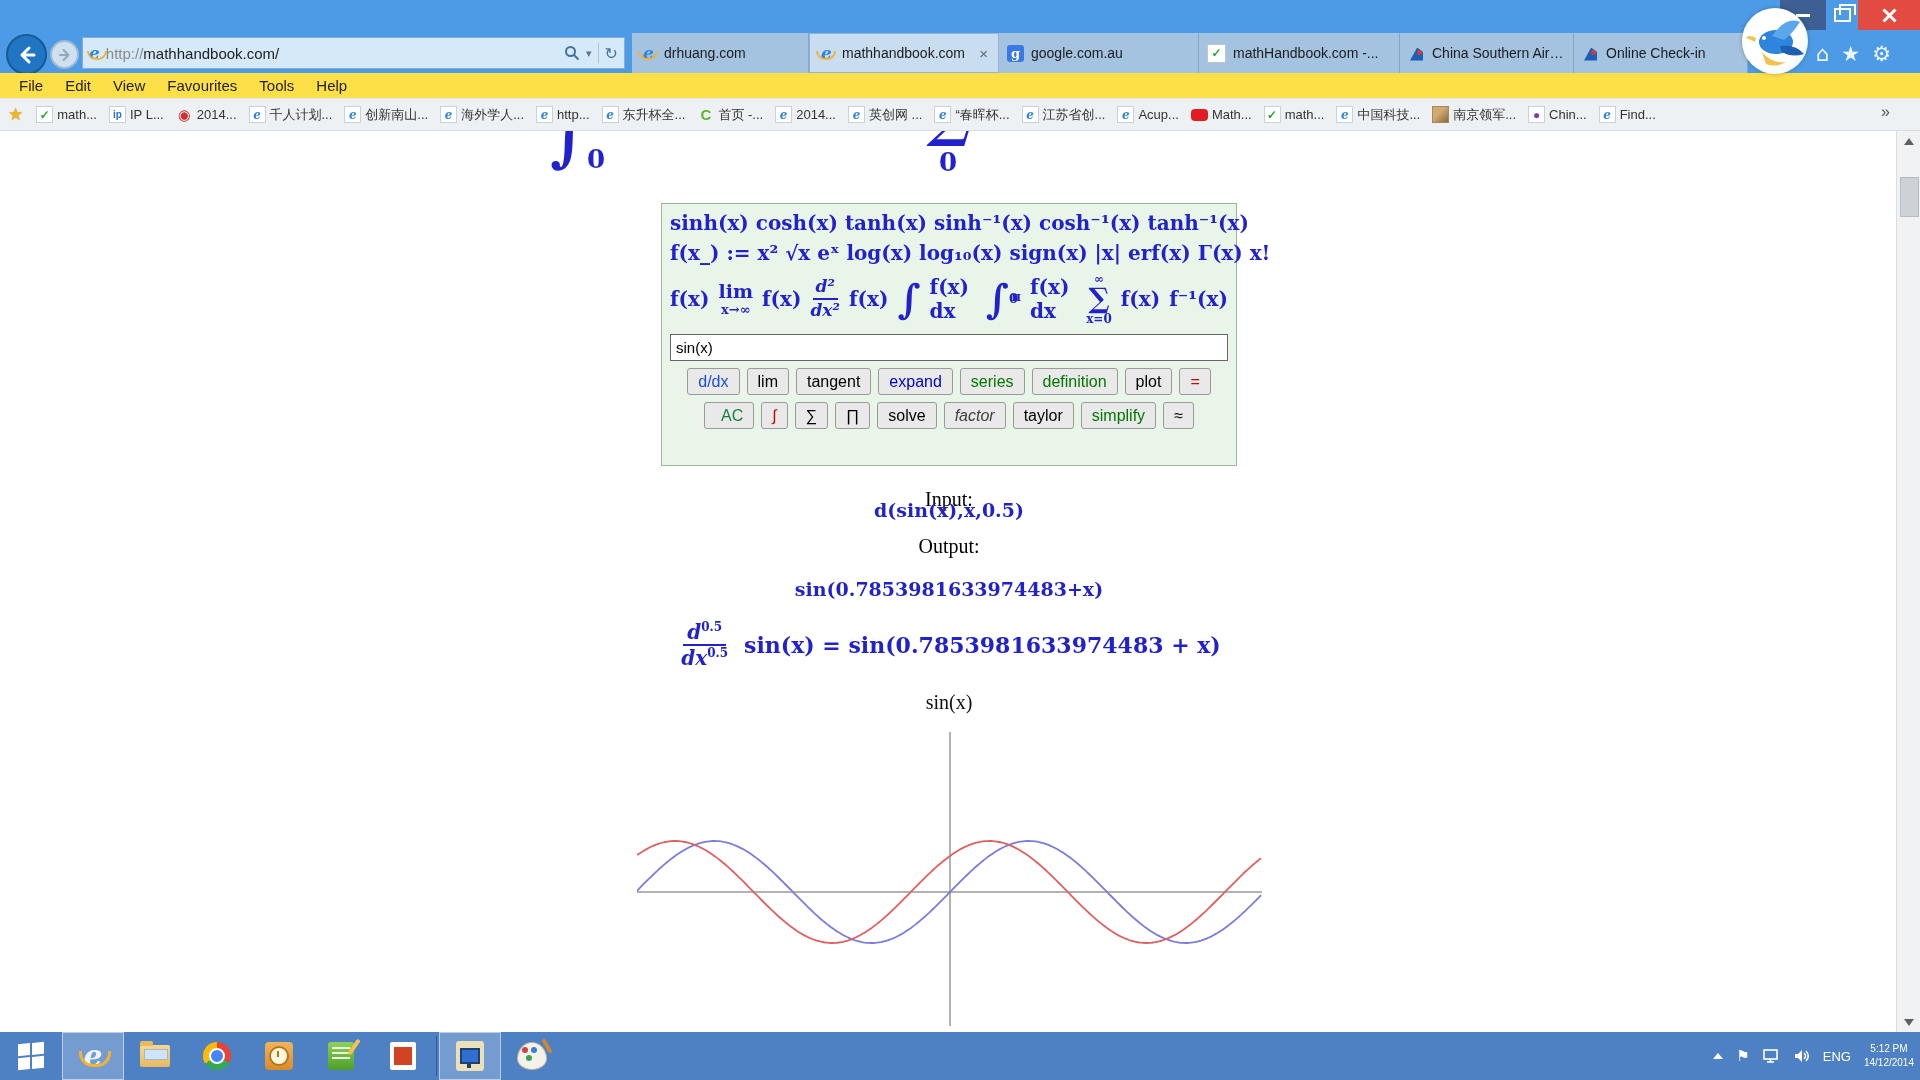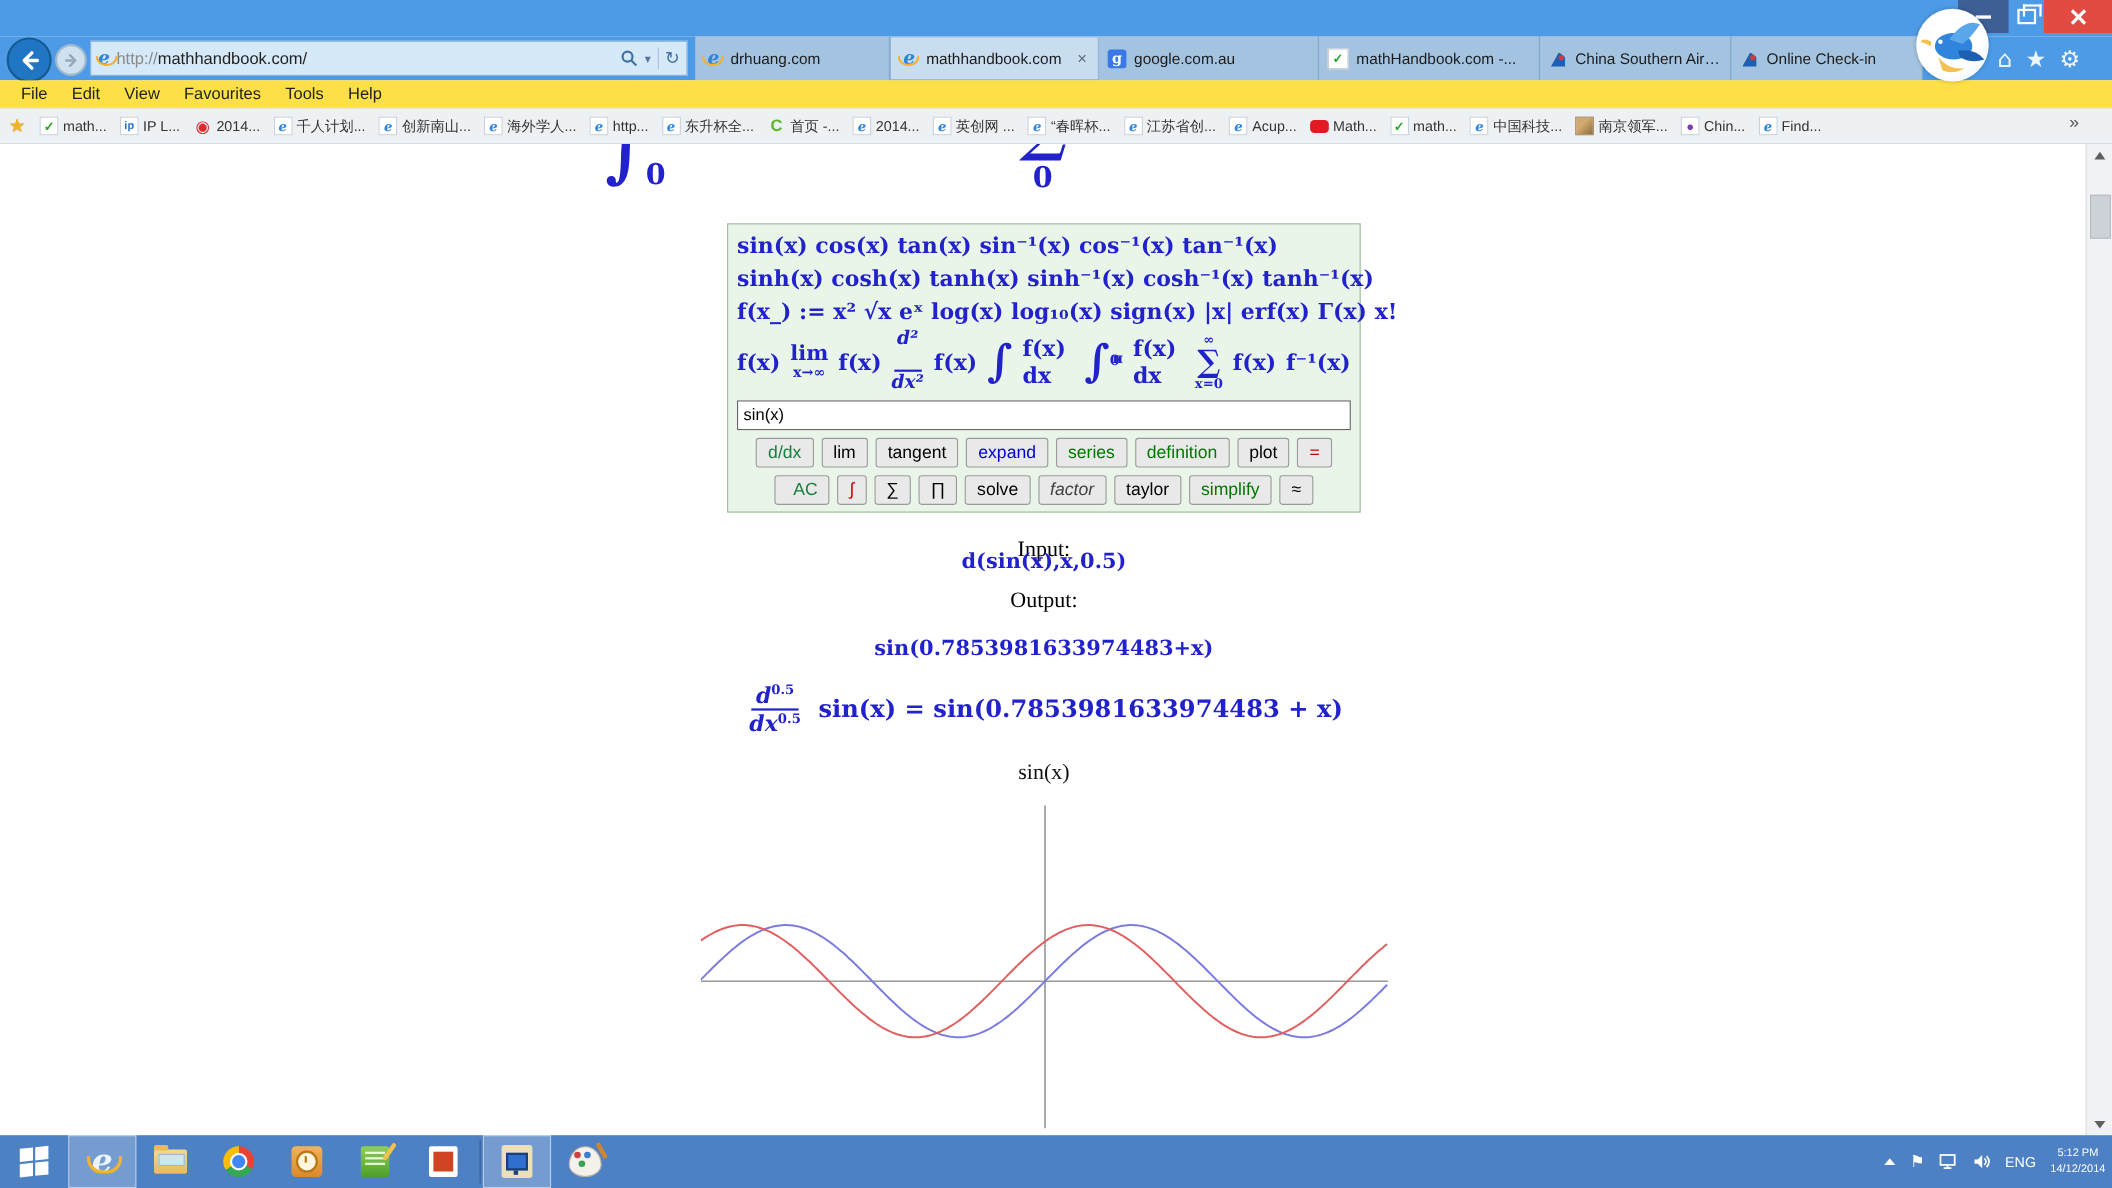--- a/index.html
+++ b/index.html
@@ -98,21 +98,21 @@
 
   .mathbox{position:absolute;left:661px;top:72px;width:576px;height:263px;background:#eaf5ea;
            border:1px solid #9cb89c;box-sizing:border-box;padding:4px 8px;}
   .mline{font-family:"DejaVu Serif",serif;font-weight:bold;color:#2222cc;font-size:20px;line-height:30px;white-space:nowrap;}
   .mline4{display:flex;align-items:center;gap:9px;height:62px;color:#2222cc;font-family:"DejaVu Serif",serif;font-weight:bold;}
   .m4t{font-size:20px;}
   .limstack{display:flex;flex-direction:column;align-items:center;line-height:1;}
   .limstack .top{font-size:19px;}
   .limstack .bot{font-size:13px;margin-top:2px;}
   .fracstack{display:flex;flex-direction:column;align-items:center;line-height:1.05;font-style:italic;}
-  .fracstack .num{font-size:17px;padding:0 3px 18px;border-bottom:2px solid #2222cc;}
+  .fracstack .num{font-size:17px;padding:0 3px 2px;border-bottom:2px solid #2222cc;}
   .fracstack .den{font-size:17px;padding-top:2px;}
   .bigint{position:relative;font-size:40px;line-height:44px;font-style:italic;}
   .bigint.limits{margin-right:12px;}
   .bigint .sup{position:absolute;top:-2px;right:-12px;font-size:13px;font-style:normal;}
   .bigint .sub{position:absolute;bottom:0;right:-9px;font-size:13px;font-style:normal;}
   .sumstack{display:flex;flex-direction:column;align-items:center;line-height:1;}
   .sumstack .lim{font-size:12px;}
   .sumstack .sig{font-size:28px;line-height:28px;}
   input.expr{width:100%;height:27px;font:15px "Liberation Sans",sans-serif;border:1px solid #666;
              padding:2px 5px;box-sizing:border-box;margin-top:4px;background:#fff;}
@@ -393,21 +393,20 @@
       <span class="zero">0</span>
     </div>
     <div class="partial-sum mathblue">
       <div class="sum-clip">
           <span>∑</span>
         </div>
       <div class="sum-zero">0</div>
     </div>
 
     <div class="mathbox">
-      <div class="mline">sin(x) cos(x) tan(x) sin⁻¹(x) cos⁻¹(x) tan⁻¹(x)</div>
       <div class="mline">sinh(x) cosh(x) tanh(x) sinh⁻¹(x) cosh⁻¹(x) tanh⁻¹(x)</div>
       <div class="mline">f(x_) := x²  √x  eˣ  log(x) log₁₀(x) sign(x) |x| erf(x) Γ(x) x!</div>
 
       <div class="mline4">
         <span class="m4t">f(x)</span>
         <span class="limstack">
           <span class="top">lim</span>
           <span class="bot">x→∞</span>
         </span>
         <span class="m4t">f(x)</span>
@@ -425,21 +424,21 @@
           <span class="sig">∑</span>
           <span class="lim">x=0</span>
         </span>
         <span class="m4t">f(x)</span>
         <span class="m4t">f⁻¹(x)</span>
       </div>
 
       <input class="expr" value="sin(x)" style="">
 
       <div class="btnrow">
-        <button class="mbtn" style="color: #15803d;">d/dx</button>
+        <button class="mbtn" style="color: #1d4ed8;">d/dx</button>
         <button class="mbtn" style="color: rgb(0, 0, 0);">lim</button>
         <button class="mbtn" style="color: rgb(0, 0, 0);">tangent</button>
         <button class="mbtn" style="color: rgb(0, 0, 204);">expand</button>
         <button class="mbtn" style="color: rgb(0, 119, 0);">series</button>
         <button class="mbtn" style="color: rgb(0, 119, 0);">definition</button>
         <button class="mbtn" style="color: rgb(0, 0, 0);">plot</button>
         <button class="mbtn" style="color: rgb(204, 0, 0);">=</button>
       </div>
       <div class="btnrow">
         <button class="mbtn" style="color: #15803d; padding-left: 16px;">AC</button>

